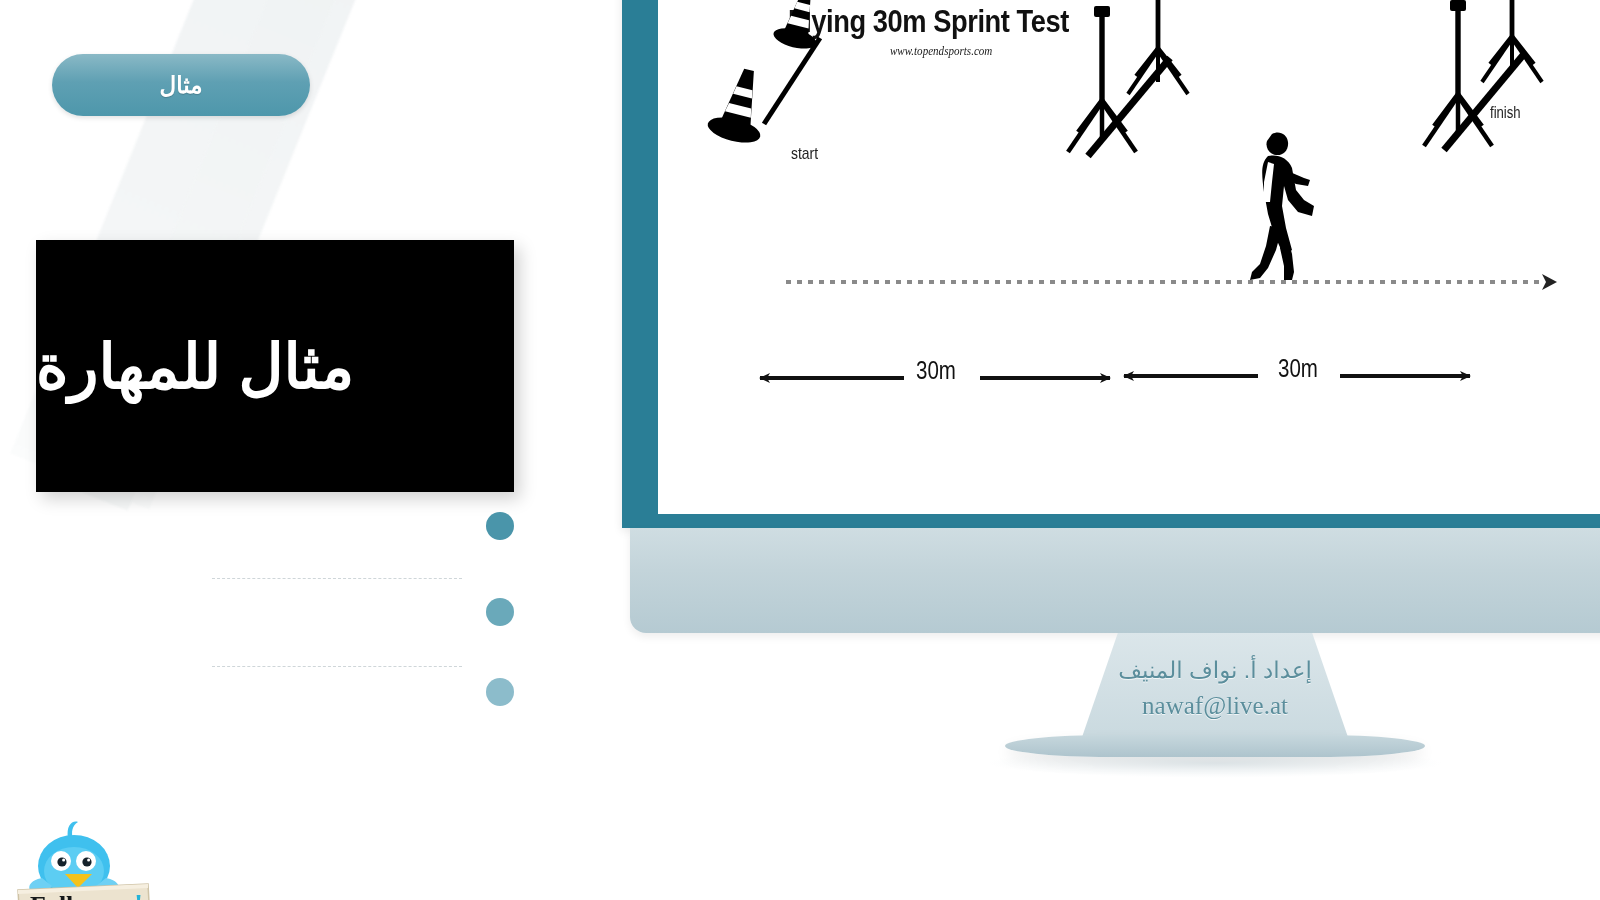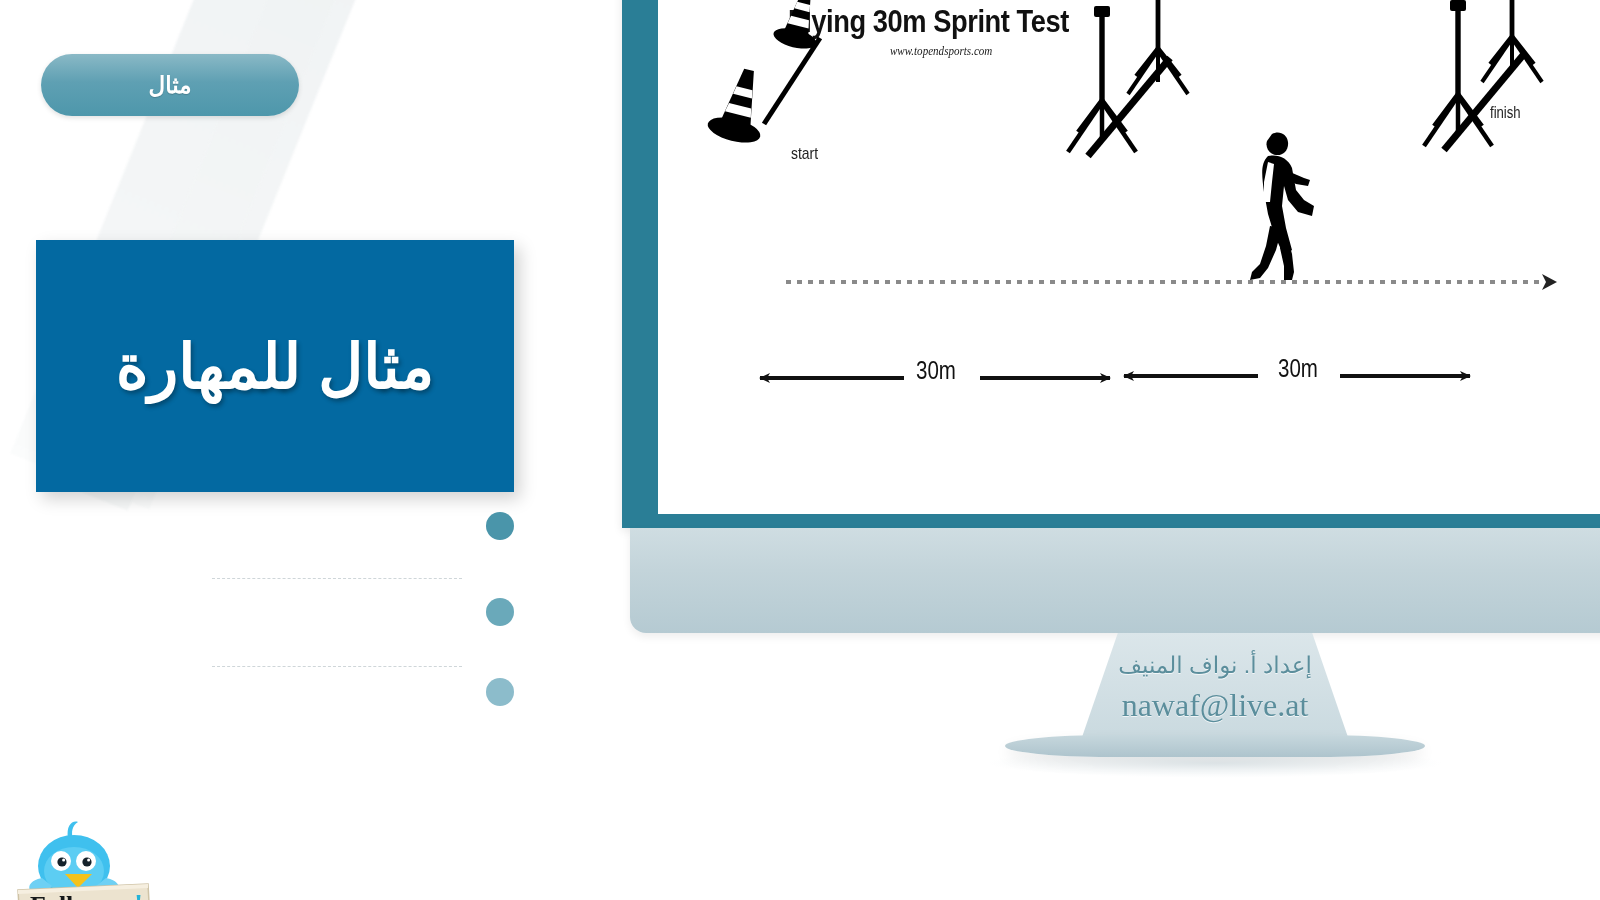--- a/index.html
+++ b/index.html
@@ -42,42 +42,42 @@
     left:430px; top:-260px;
     width:520px; height:520px;
     border-radius:60px;
     background:#ffffff;
     transform:rotate(22deg);
   }
 
   
   .pill {
     position:absolute;
-    left:41px; top:54px;
+    left:52px; top:54px;
     width:258px; height:62px;
     border-radius:31px;
     background:linear-gradient(180deg,#8ab9c6 0%, #5fa0b3 45%, #4e97ab 100%);
     box-shadow:0 2px 5px rgba(0,0,0,0.12);
     display:flex; align-items:center; justify-content:center;
   }
   .pill-label {
     color:#ffffff;
     font-size:23px;
     font-weight:bold;
     direction:rtl;
     text-shadow:0 1px 1px rgba(0,0,0,0.18);
   }
 
   .title-card {
     position:absolute;
     left:36px; top:240px;
     width:478px; height:252px;
-    background:#0369a1;
+    background:#000000;
     box-shadow:6px 7px 16px rgba(0,0,0,0.18);
-    display:flex; align-items:center; justify-content:center;
+    display:flex; align-items:center; justify-content:flex-start;
   }
   .title-card-text {
     color:#ffffff;
     font-size:62px;
     font-weight:bold;
     direction:rtl;
     text-shadow:2px 3px 4px rgba(0,0,0,0.30);
     letter-spacing:0px;
   }
 
@@ -138,21 +138,21 @@
     display:flex; flex-direction:column;
     align-items:center; justify-content:center;
     gap:8px;
   }
   .stand-line {
     color:#5b8e9c;
     text-shadow:0 1px 0 rgba(255,255,255,0.7);
     direction:rtl;
   }
   .stand-line.ar { font-size:23px; }
-  .stand-line.em { font-size:32px; direction:ltr; font-family:"Liberation Serif", serif; }
+  .stand-line.em { font-size:25px; direction:ltr; font-family:"Liberation Serif", serif; }
   .base {
     position:absolute;
     left:1005px; top:735px;
     width:420px; height:22px;
     background:linear-gradient(180deg,#c6d7dd 0%, #aec4cd 100%);
     border-radius:50%/100%;
     box-shadow:0 6px 14px rgba(0,0,0,0.08);
   }
   .base-glow {
     position:absolute;

